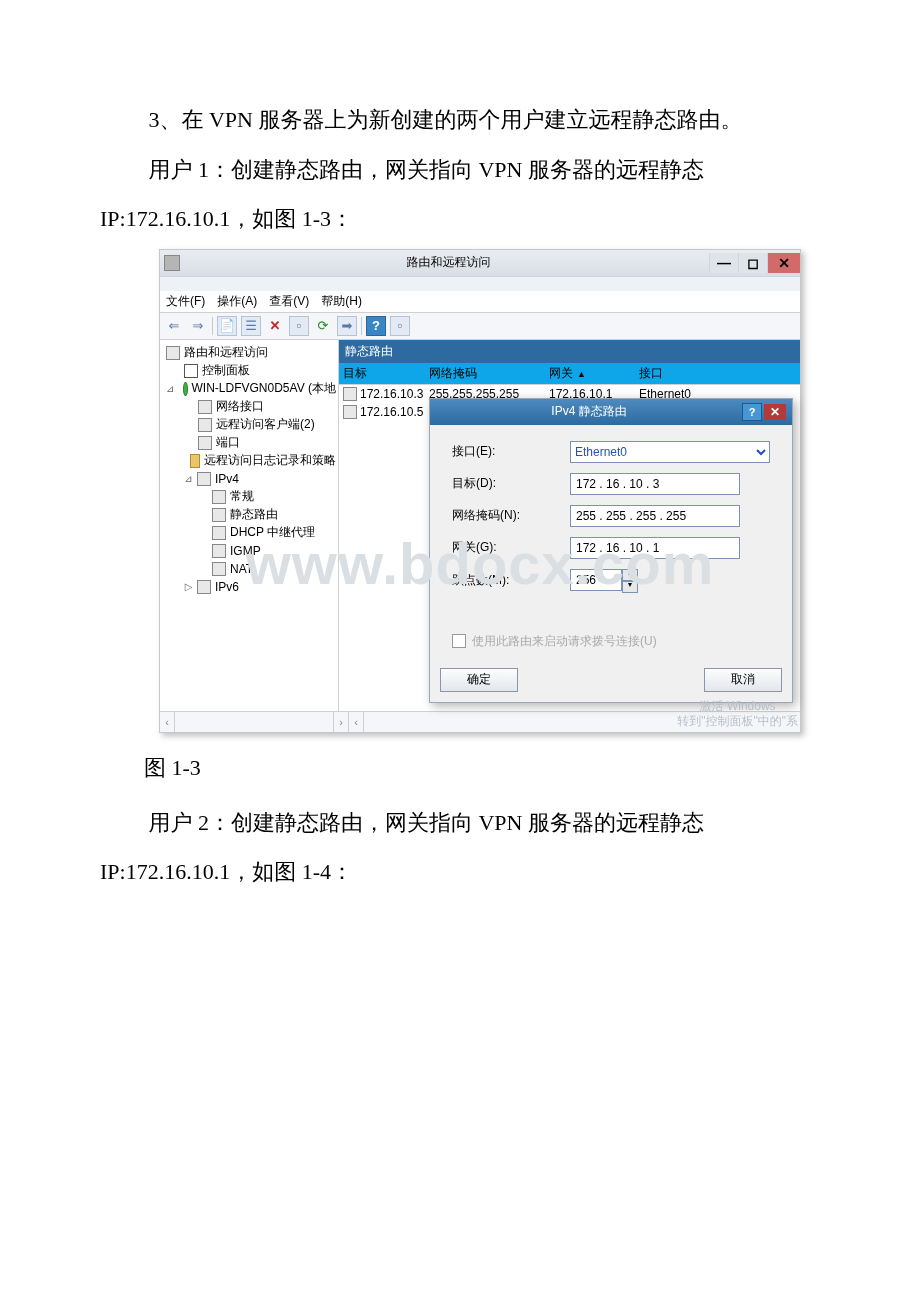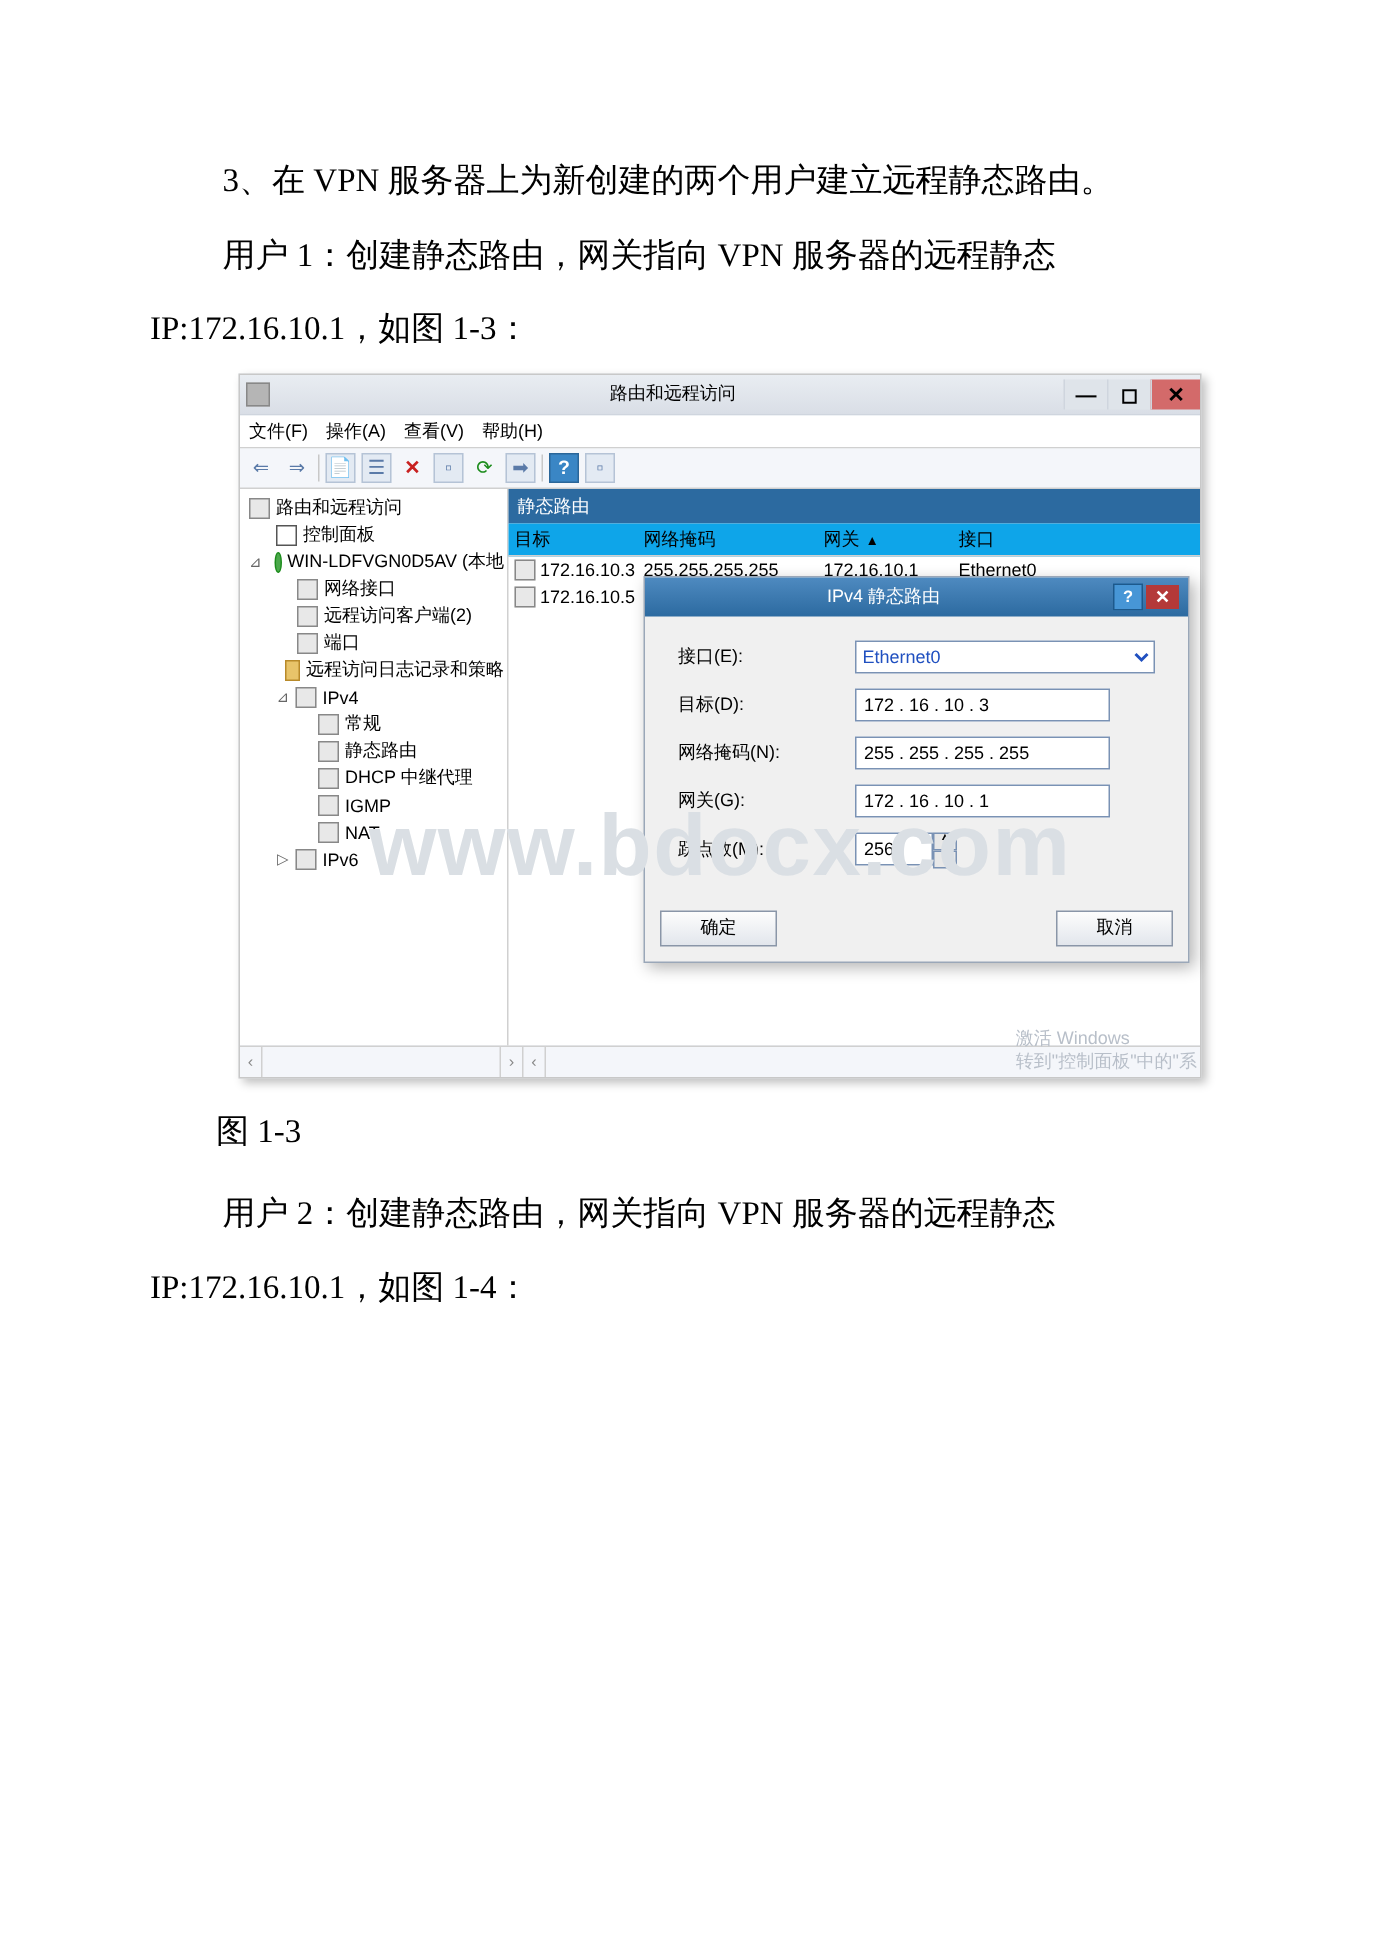--- a/index.html
+++ b/index.html
@@ -58,20 +58,21 @@
   .win-btn.close { background:#d36a6a; color:#000; width:32px;}
   .win-btn:not(.close){ background:#dfe4ea; color:#000;}
 
   .menubar {
     background:#fff;
     font-size: 12px;
     padding: 2px 6px;
     display:flex;
     gap: 12px;
     border-bottom: 1px solid #d0d0d0;
+    margin-top: 14px;
   }
   .toolbar {
     background:#f4f6fa;
     height: 26px;
     display:flex;
     align-items:center;
     gap: 4px;
     padding: 0 4px;
     border-bottom: 1px solid #d0d0d0;
   }
@@ -214,21 +215,21 @@
     color:#dadfe4;
     font-size:58px;
     font-weight:bold;
     text-align:center;
     letter-spacing:1px;
     font-family: Arial, sans-serif;
   }
   .win-overlay {
     position:absolute;
     right: 2px; bottom: 2px;
-    text-align:left;
+    text-align:center;
     font-size:12px;
     color:#b8bfc9;
     font-family: "Microsoft YaHei", sans-serif;
     line-height:1.3;
     pointer-events:none;
   }
   .statusbar {
     height: 20px;
     background:#f4f6fa;
     border-top:1px solid #d0d0d0;
@@ -416,20 +417,24 @@
             <div class="fld">
               <span class="flabel">跃点数(M):</span>
               <div class="spinner-wrap">
                 <input class="tinput" style="width: 40px;" value="256">
                 <div class="spinner-btns">
                   <div class="sbtn">▲</div>
                   <div class="sbtn">▼</div>
                 </div>
               </div>
             </div>
+            <div class="chk-row">
+              <span class="chk"></span>
+              <span>使用此路由来启动请求拨号连接(U)</span>
+            </div>
           </div>
           <div class="dlg-buttons">
             <div class="dlg-btn">确定</div>
             <div class="dlg-btn">取消</div>
           </div>
         </div>
 
       </div>
     </div>
 

